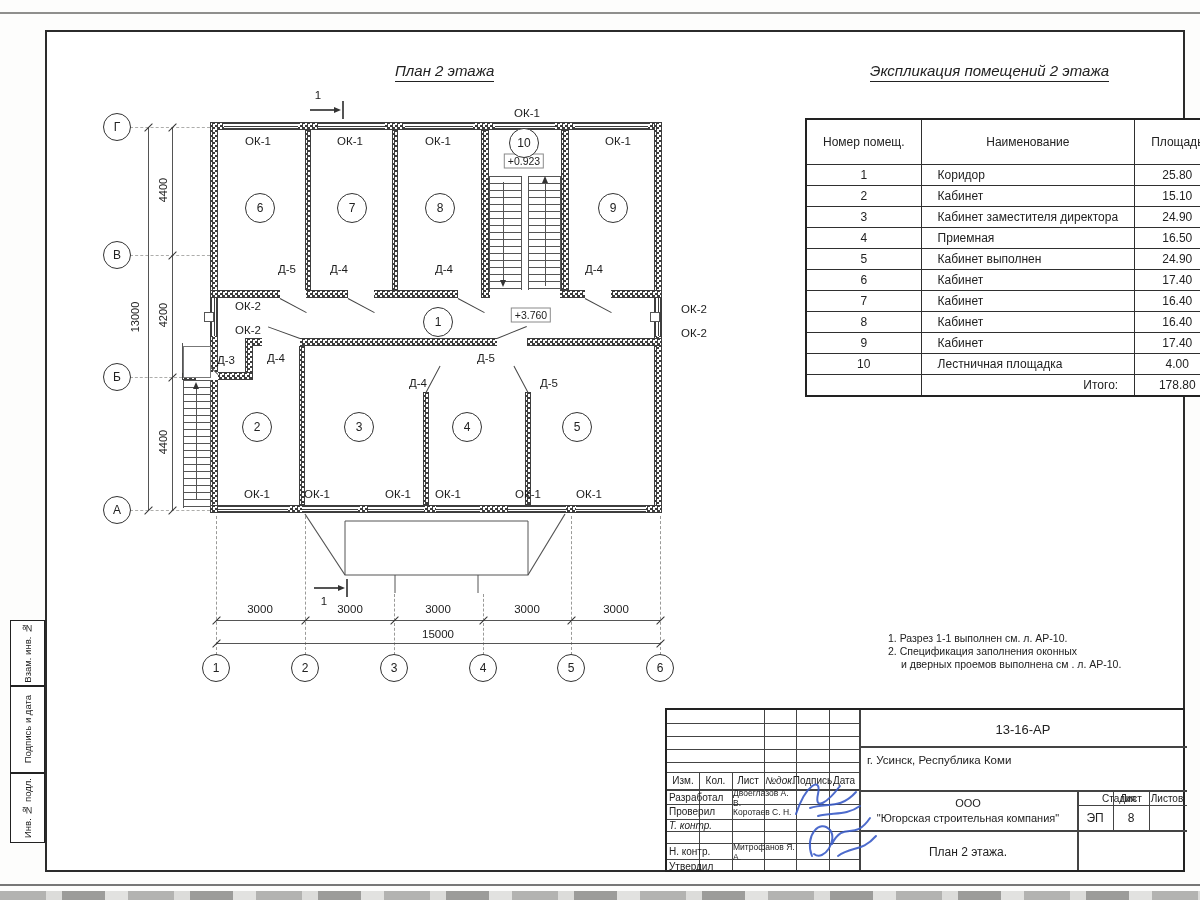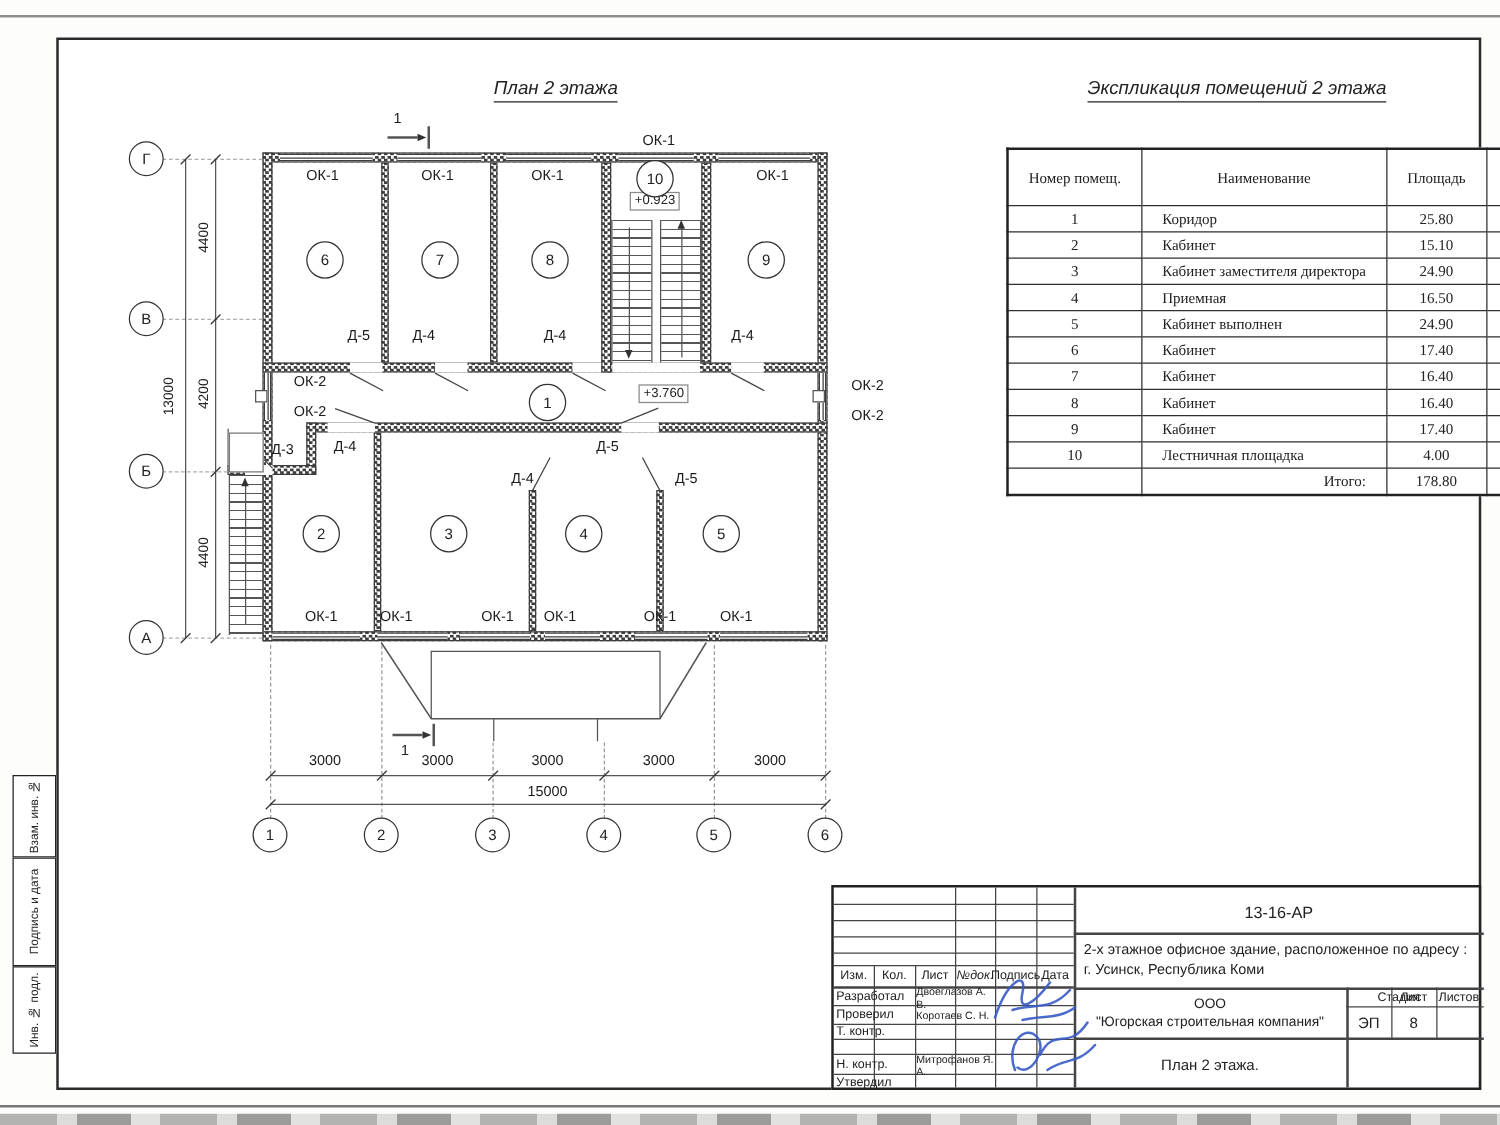--- a/index.html
+++ b/index.html
@@ -22,21 +22,21 @@
   .dash-h{position:absolute;height:0;border-top:1px dashed #adadab;}
   .tick{position:absolute;width:11px;height:1px;background:#333;transform:rotate(-45deg);}
   .vdim{position:absolute;width:44px;text-align:center;font-size:11px;transform:rotate(-90deg);}
   .treads{position:absolute;background-image:repeating-linear-gradient(to bottom,#555 0 1px,transparent 1px 7px);border-left:1px solid #555;border-right:1px solid #555;box-sizing:border-box;}
   .ah-up{position:absolute;width:0;height:0;border-left:3px solid transparent;border-right:3px solid transparent;border-bottom:7px solid #333;}
   .ah-down{position:absolute;width:0;height:0;border-left:3px solid transparent;border-right:3px solid transparent;border-top:7px solid #333;}
   .ah-right{position:absolute;width:0;height:0;border-top:3px solid transparent;border-bottom:3px solid transparent;border-left:7px solid #333;}
   .title{position:absolute;font-style:italic;font-size:15px;border-bottom:1px solid #222;padding-bottom:2px;white-space:nowrap;}
   
   table.sched{position:absolute;left:805px;top:118px;border-collapse:collapse;table-layout:fixed;background:#fff;font-size:12px;}
-  table.sched td,table.sched th{border:1px solid #2f2f2f;padding:0 16px;height:20px;font-weight:normal;overflow:hidden;white-space:nowrap;font-family:Liberation Serif, serif;}
+  table.sched td,table.sched th{border:1px solid #2f2f2f;padding:0 16px;height:20px;font-weight:normal;overflow:hidden;white-space:nowrap;}
   table.sched{border:2px solid #222;}
   table.sched tr.hdr td{height:44px;text-align:center;font-size:12px;}
   .cnum{text-align:center;}
   .carea{text-align:center;}
   
   .tb{position:absolute;left:665px;top:708px;width:520px;height:164px;border:2px solid #222;box-sizing:border-box;background:#fff;}
   .tb .vl{position:absolute;top:0;bottom:0;width:1px;background:#444;}
   .tb .hl{position:absolute;left:0;height:1px;background:#444;}
   .tb .cell{position:absolute;font-size:10px;display:flex;align-items:center;}
   .tb .ctr{justify-content:center;text-align:center;}
@@ -315,20 +315,25 @@
         </tr>
     <tr>
           <td></td>
           <td style="text-align:right;">Итого:</td>
           <td class="carea">178.80</td>
           <td></td>
         </tr>
   </tbody>
     </table>
 
+  <div class="abs" style="left:888px;top:632px;font-size:10.5px;line-height:13px;">
+    <div>1. Разрез 1-1 выполнен см. л. АР-10.</div>
+    <div>2. Спецификация заполнения оконных</div>
+    <div style="padding-left:13px;">и дверных проемов выполнена см . л. АР-10.</div>
+  </div>
 
   <div class="tb">
     <div class="vl" style="left:192px;width:2px;"></div>
     <div class="vl" style="left:32px;top:62px;"></div>
     <div class="vl" style="left:65px;top:62px;"></div>
     <div class="vl" style="left:97px;"></div>
     <div class="vl" style="left:129px;"></div>
     <div class="vl" style="left:162px;"></div>
     <div class="hl" style="top:13px;width:192px;"></div>
     <div class="hl" style="top:26px;width:192px;"></div>
@@ -346,35 +351,34 @@
     <div class="cell ctr" style="left:32px;top:62px;width:33px;height:17px;">Кол.</div>
     <div class="cell ctr" style="left:65px;top:62px;width:32px;height:17px;">Лист</div>
     <div class="cell ctr" style="left:97px;top:62px;width:32px;height:17px;font-style:italic;">№док.</div>
     <div class="cell ctr" style="left:129px;top:62px;width:33px;height:17px;">Подпись</div>
     <div class="cell ctr" style="left:162px;top:62px;width:30px;height:17px;">Дата</div>
 
     <div class="cell" style="left:2px;top:81px;width:62px;height:13px;">Разработал</div>
     <div class="cell" style="left:66px;top:81px;width:62px;height:13px;font-size:8.5px;">Двоеглазов А. В.</div>
     <div class="cell" style="left:2px;top:95px;width:62px;height:13px;">Проверил</div>
     <div class="cell" style="left:66px;top:95px;width:62px;height:13px;font-size:8.5px;">Коротаев С. Н.</div>
-    <div class="cell" style="left:2px;top:110px;width:62px;height:11px;">Т. контр.</div>
+    <div class="cell" style="left:2px;top:110px;width:62px;height:11px;font-style:italic;">Т. контр.</div>
     <div class="cell" style="left:2px;top:135px;width:62px;height:13px;">Н. контр.</div>
     <div class="cell" style="left:66px;top:135px;width:62px;height:13px;font-size:8.5px;">Митрофанов Я. А.</div>
     <div class="cell" style="left:2px;top:150px;width:62px;height:12px;">Утвердил</div>
 
     <div class="hl" style="top:36px;left:192px;width:328px;height:2px;"></div>
     <div class="hl" style="top:80px;left:192px;width:328px;height:2px;"></div>
     <div class="hl" style="top:120px;left:192px;width:328px;height:2px;"></div>
     <div class="vl" style="left:410px;top:80px;width:2px;"></div>
     <div class="vl" style="left:446px;top:80px;height:42px;"></div>
     <div class="vl" style="left:482px;top:80px;height:42px;"></div>
     <div class="hl" style="top:95px;left:410px;width:110px;"></div>
     <div class="cell ctr" style="left:192px;top:4px;width:328px;height:30px;font-size:13px;">13-16-АР</div>
     <div class="abs" style="left:200px;top:42px;width:316px;font-size:11.5px;line-height:16px;">
-      <div>2-х этажное офисное здание, расположенное по адресу :</div>
       <div>г. Усинск, Республика Коми</div>
     </div>
     <div class="abs" style="left:192px;top:86px;width:218px;text-align:center;font-size:11px;line-height:15px;">
       <div>ООО</div>
       <div>"Югорская строительная компания"</div>
     </div>
     <div class="cell ctr" style="left:410px;top:82px;width:36px;height:13px;margin-left:24px;">Стадия</div>
     <div class="cell ctr" style="left:446px;top:82px;width:36px;height:13px;">Лист</div>
     <div class="cell ctr" style="left:482px;top:82px;width:36px;height:13px;">Листов</div>
     <div class="cell ctr" style="left:410px;top:96px;width:36px;height:24px;font-size:12px;">ЭП</div>

